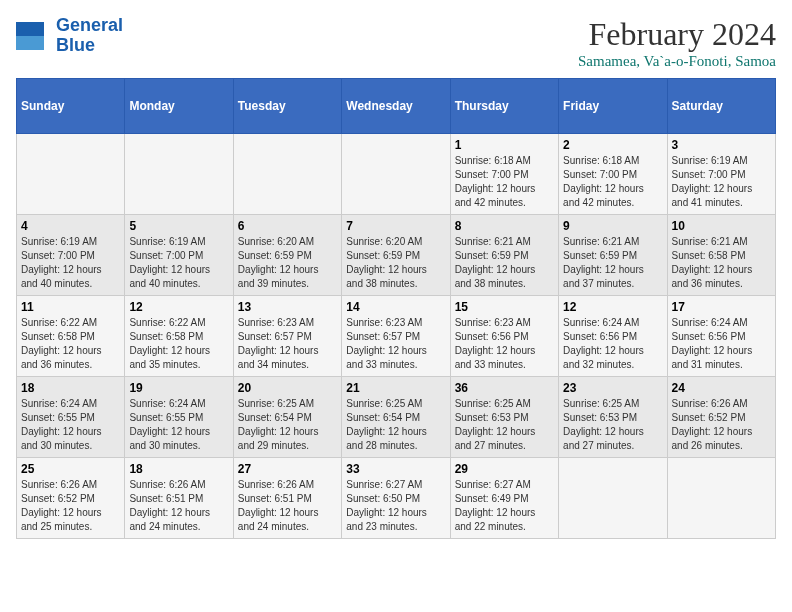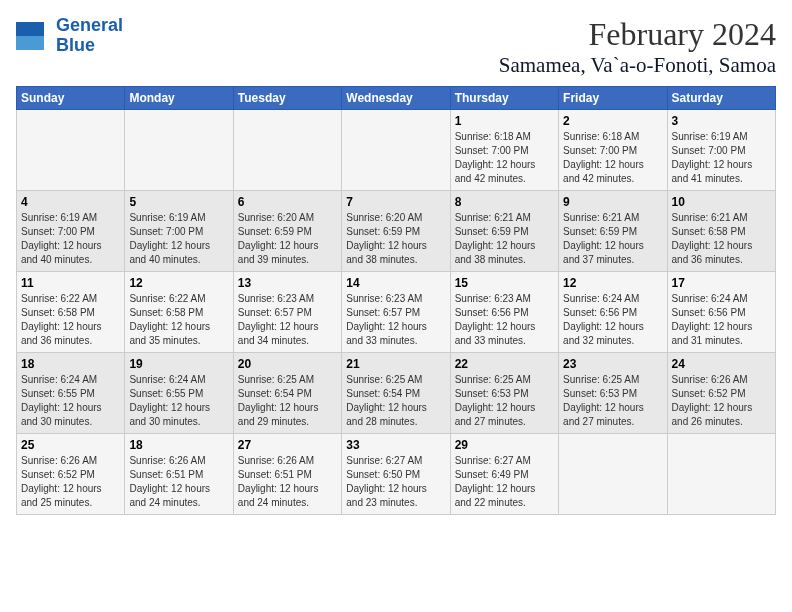--- a/index.html
+++ b/index.html
@@ -34,32 +34,32 @@
     .title-area {
       text-align: right;
       font-family: Liberation Serif, serif;
     }
     .main-title {
       font-size: 32px;
       font-weight: normal;
       color: #333;
     }
     .subtitle {
-      font-size: 21px;
-      color: #0f172a;
+      font-size: 15px;
+      color: #0f766e;
     }
     table {
       width: 100%;
       border-collapse: collapse;
       font-size: 11px;
     }
     thead tr th {
       background-color: #3a6bbf;
       color: #fff;
-      padding: 4px 4px;
+      padding: 20px 4px;
       text-align: left;
       font-size: 12px;
       font-weight: bold;
       border: 1px solid #2a5baf;
     }
     tbody tr td {
       border: 1px solid #ccc;
       padding: 4px;
       vertical-align: top;
       width: calc(100% / 7);
@@ -206,21 +206,21 @@
         </td>
         <td>
           <span class="day-num">20</span>
           <div class="day-info">Sunrise: 6:25 AM<br>Sunset: 6:54 PM<br>Daylight: 12 hours<br>and 29 minutes.</div>
         </td>
         <td>
           <span class="day-num">21</span>
           <div class="day-info">Sunrise: 6:25 AM<br>Sunset: 6:54 PM<br>Daylight: 12 hours<br>and 28 minutes.</div>
         </td>
         <td>
-          <span class="day-num">22</span>
+          <span class="day-num">36</span>
           <div class="day-info">Sunrise: 6:25 AM<br>Sunset: 6:53 PM<br>Daylight: 12 hours<br>and 27 minutes.</div>
         </td>
         <td>
           <span class="day-num">23</span>
           <div class="day-info">Sunrise: 6:25 AM<br>Sunset: 6:53 PM<br>Daylight: 12 hours<br>and 27 minutes.</div>
         </td>
         <td>
           <span class="day-num">24</span>
           <div class="day-info">Sunrise: 6:26 AM<br>Sunset: 6:52 PM<br>Daylight: 12 hours<br>and 26 minutes.</div>
         </td>

